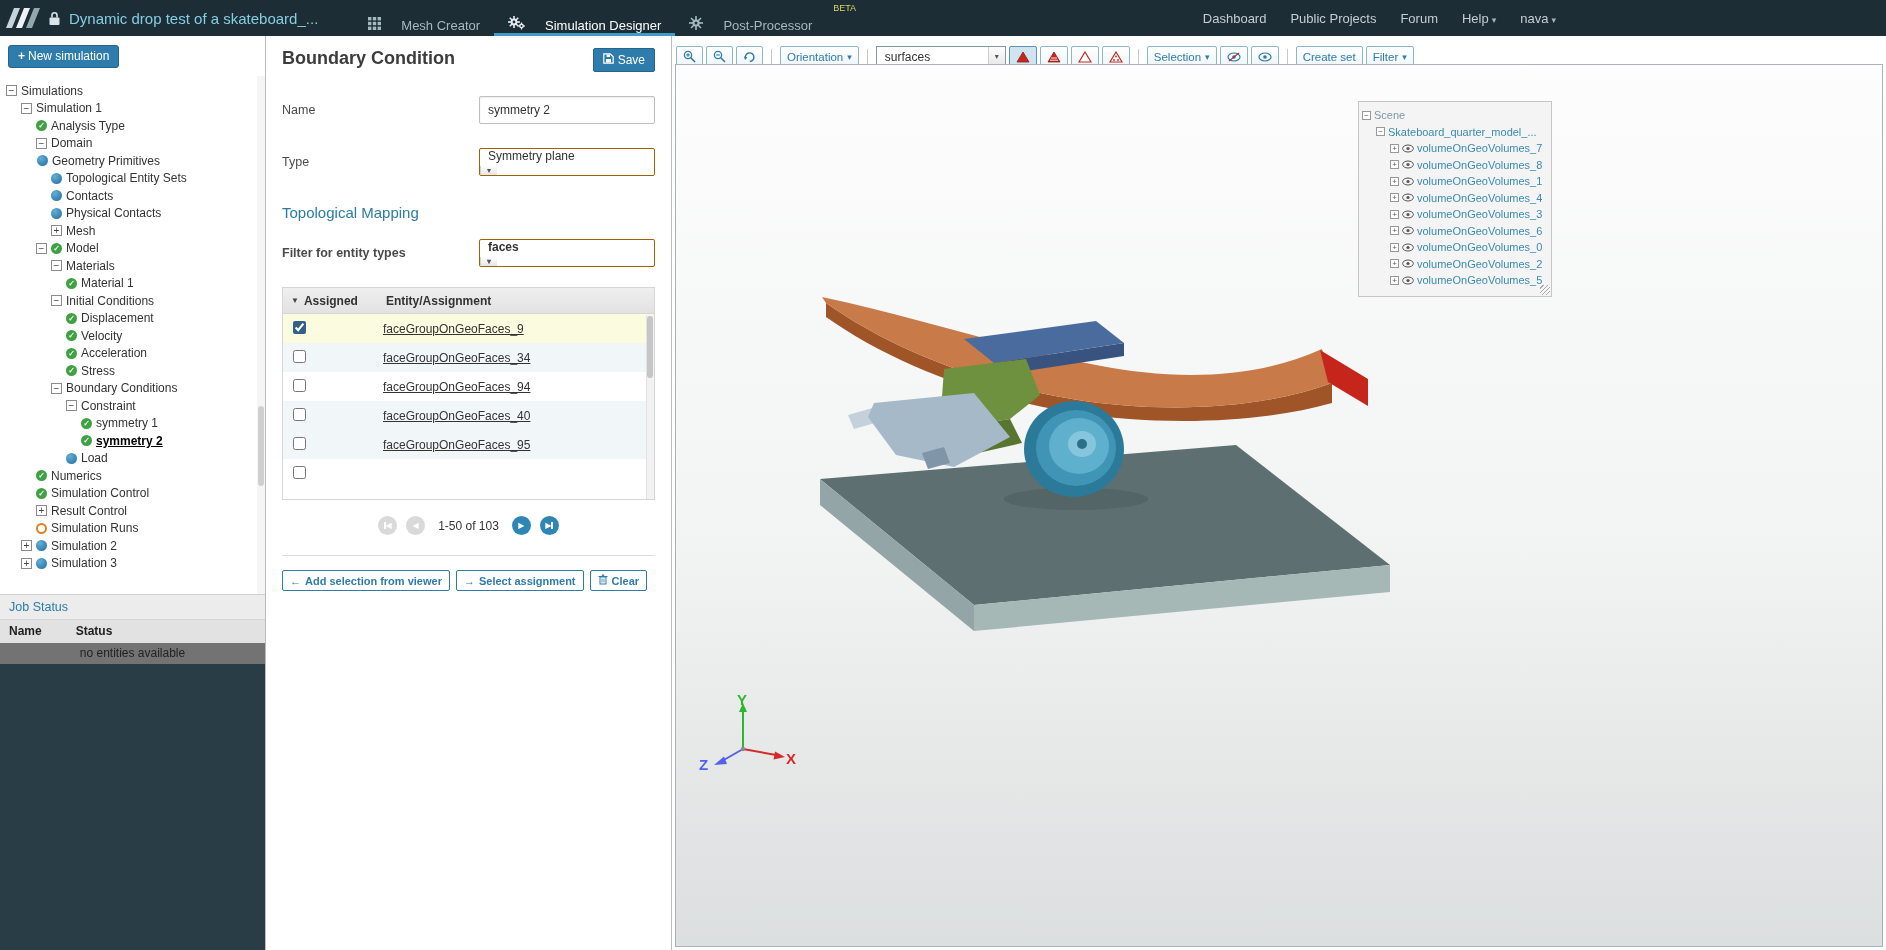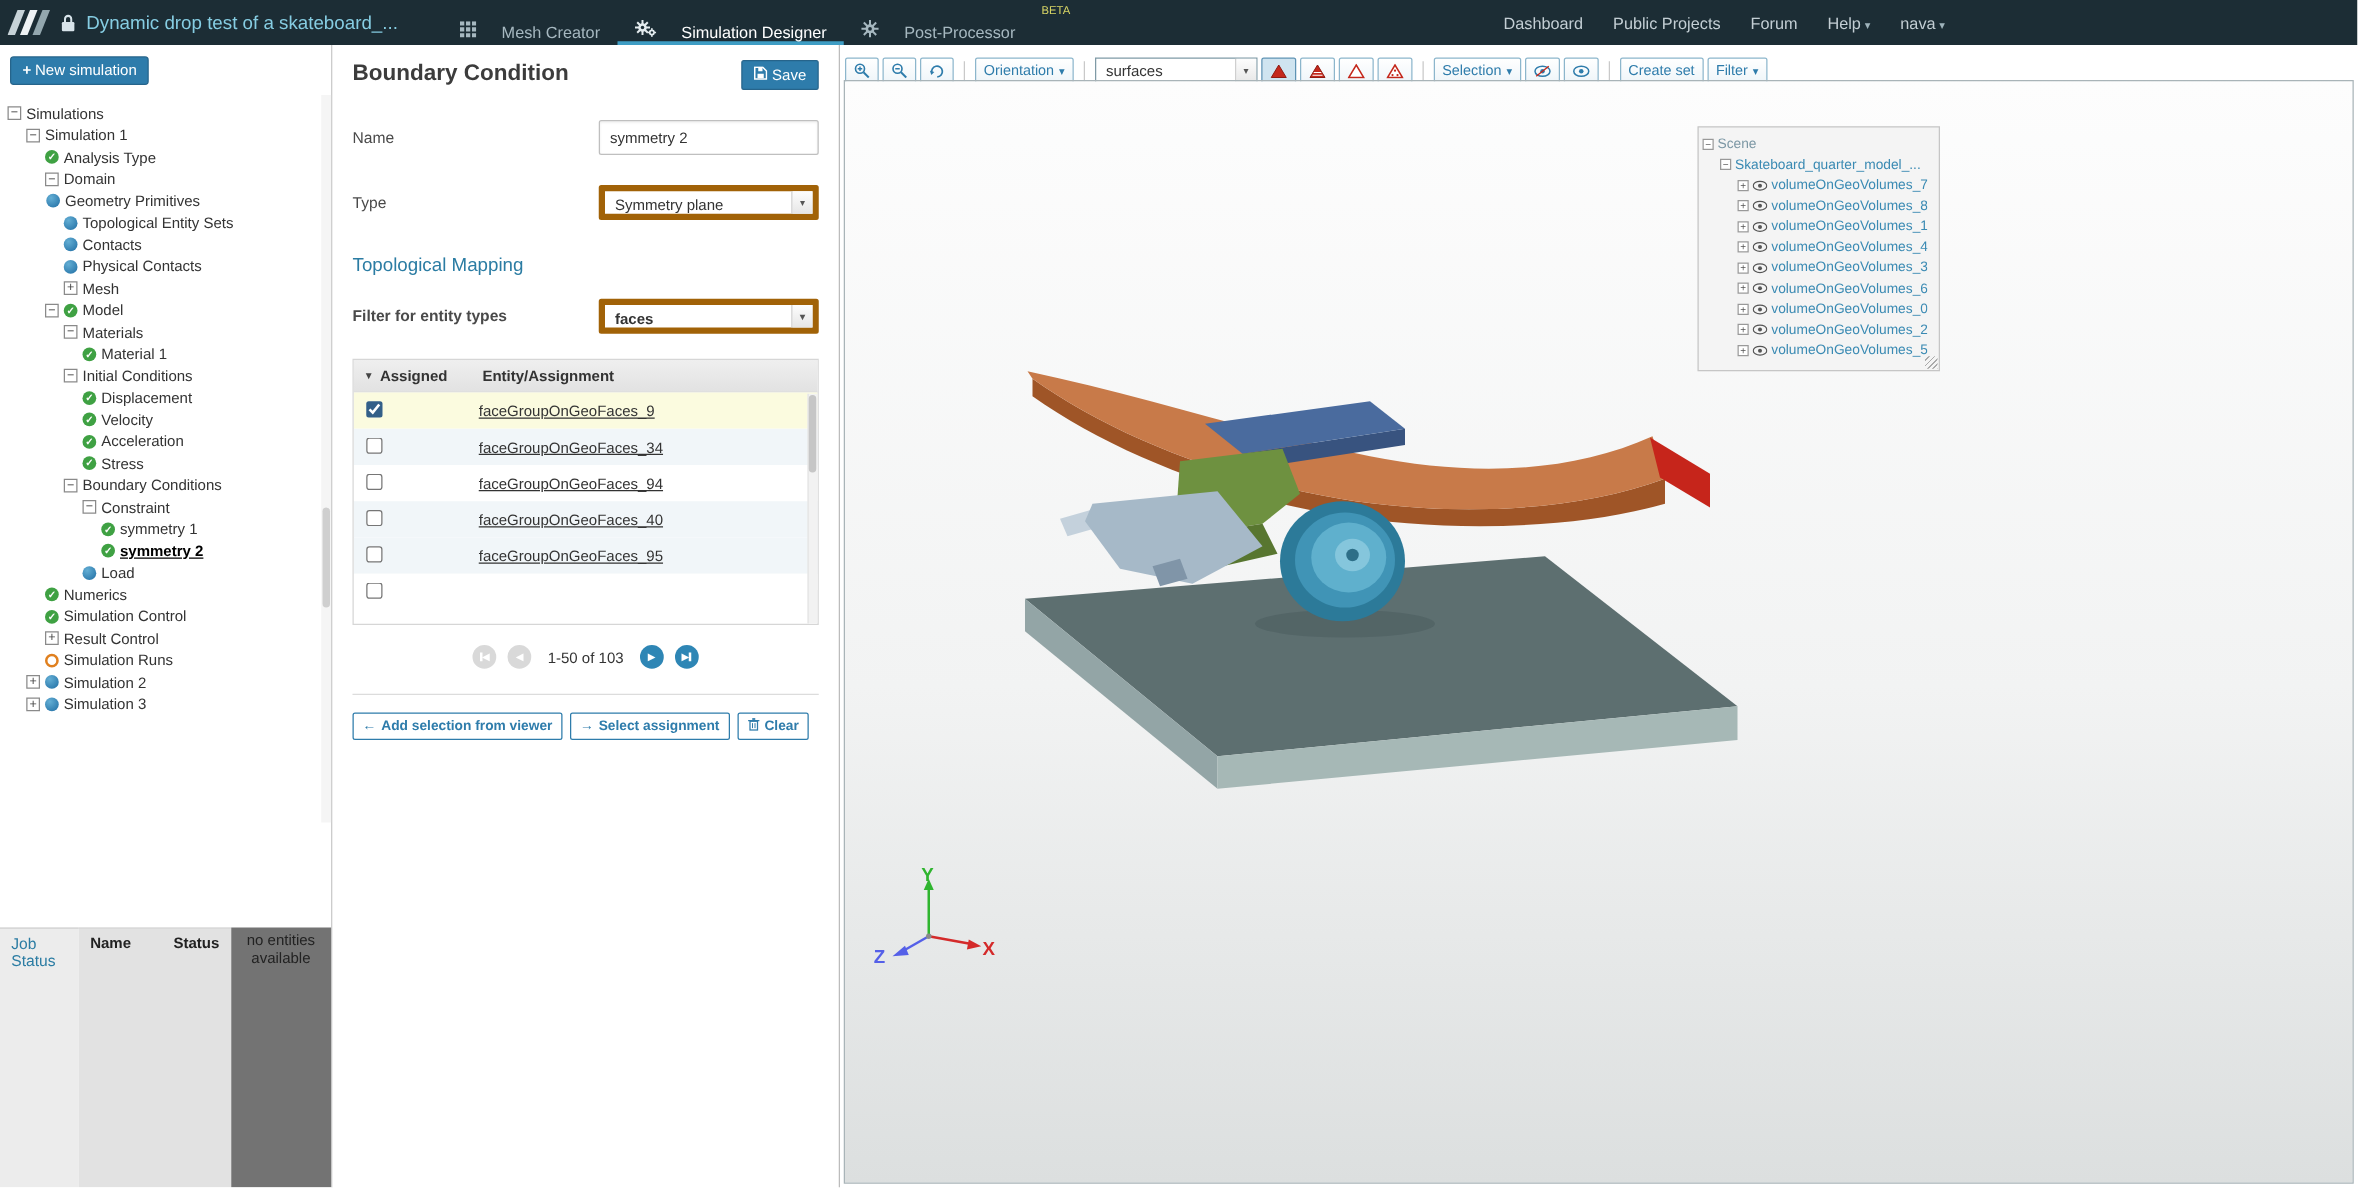--- a/index.html
+++ b/index.html
@@ -33,40 +33,40 @@
     line-height:9px; text-align:center; margin-right:4px; flex:none; }
   .st { width:11px; height:11px; border-radius:50%; margin-right:4px; flex:none;
     display:inline-flex; align-items:center; justify-content:center; }
   .st-check { background:#3fa143; color:#fff; font-size:8px; font-weight:bold; }
   .st-dot { background:radial-gradient(circle at 35% 30%, #63aed4, #1f6da3); }
   .st-circle { background:#fff; border:2px solid #e0801f; }
   .tree-row.selected .tree-label { font-weight:bold; text-decoration:underline; color:#000; }
   .side-scroll { position:absolute; right:0; top:40px; bottom:292px; width:8px; background:#f5f5f5; }
   .side-thumb { position:absolute; right:1px; top:330px; width:6px; height:80px; background:#cfcfcf; border-radius:3px; }
 
-  .job { position:absolute; left:0; right:0; bottom:0; height:208px; display:flex; flex-direction:row; }
+  .job { position:absolute; left:0; right:0; bottom:0; height:356px; display:flex; flex-direction:column; }
   .job-title { background:#ececec; border-top:1px solid #d0d0d0; color:#2b7ca3; font-size:12.5px; padding:5px 9px; }
   .job-cols { display:flex; background:#e2e2e2; border-top:1px solid #d6d6d6; font-weight:bold;
     font-size:12px; color:#222; padding:4px 9px 5px; }
   .job-col-status { margin-left:34px; }
   .job-empty { background:#737373; font-size:12px; color:#222; text-align:center; padding:3px 0 4px; }
   .job-dark { flex:1; background:#293d47; }
 
   
   .panel { width:406px; min-width:406px; background:#fff; border-right:1px solid #bcbcbc; padding:0 16px; position:relative; }
   .panel-head { display:flex; justify-content:space-between; align-items:flex-start; margin-top:12px; }
   .panel-title { font-size:18px; color:#3c3c3c; font-weight:700; }
   .save-btn { display:flex; align-items:center; gap:4px; background:#2e7cab; border:1px solid #26648b;
     color:#fff; font-size:12px; padding:4px 9px; border-radius:2px; cursor:pointer; }
   .form-row { display:flex; justify-content:space-between; align-items:center; margin-top:24px; }
   .flabel { font-size:12.5px; color:#4a4a4a; }
   .text-input { width:176px; height:28px; border:1px solid #bfbfbf; border-radius:2px; padding:0 8px;
     font-size:12px; color:#333; box-shadow:inset 0 1px 2px rgba(0,0,0,.08); font-family:inherit; }
-  .selectbox { width:176px; height:28px; border:5px solid #a16207; border-radius:2px; background:#fff;
-    display:flex; align-items:flex-end; cursor:pointer; }
+  .selectbox { width:176px; height:28px; border:1px solid #a16207; border-radius:2px; background:#fff;
+    display:flex; align-items:flex-start; cursor:pointer;flex-direction:column; }
   .sel-text { flex:1; padding:0 8px; font-size:12px; color:#333; white-space:nowrap; overflow:hidden; }
   .sel-arrow { width:17px; align-self:stretch; border-left:1px solid #cfcfcf;
     background:linear-gradient(#fdfdfd,#e6e6e6); display:flex; align-items:center; justify-content:center;
     font-size:8px; color:#555; }
   .section-title { margin-top:28px; font-size:15px; color:#2b7ca3; font-weight:400; }
   .filter-row { margin-top:18px;font-weight:bold; }
 
   .atable { margin-top:20px; border:1px solid #d6d6d6; position:relative; height:213px; overflow:hidden; }
   .ahead { display:flex; align-items:center; height:26px; background:linear-gradient(#efefef,#e2e2e2);
     border-bottom:1px solid #d6d6d6; font-size:12px; font-weight:bold; color:#333; }

